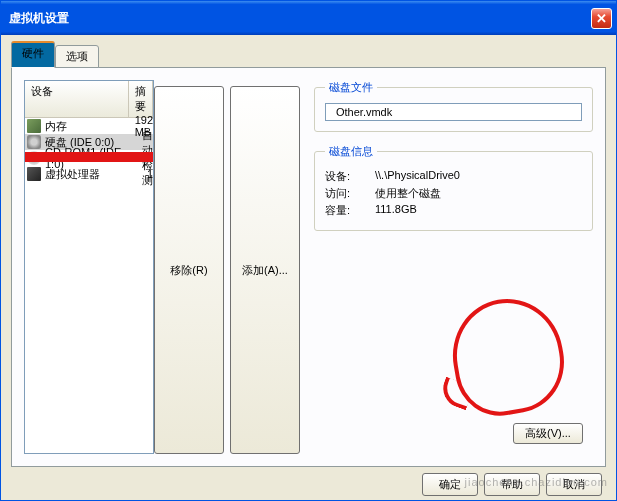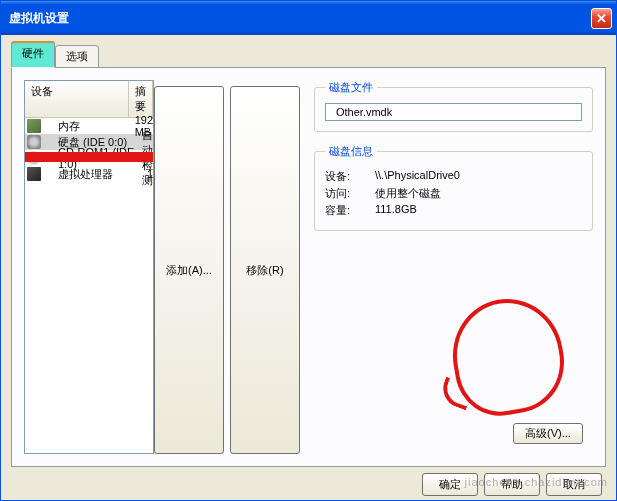--- a/index.html
+++ b/index.html
@@ -4,34 +4,34 @@
 <style>
 * { box-sizing: border-box; margin: 0; padding: 0; }
 body { font-family: Tahoma, "Microsoft YaHei", sans-serif; font-size: 11px; background: #fff; width: 617px; height: 501px; overflow: hidden; position: relative; }
 .window { width: 617px; height: 501px; background: #ece9d8; border: 1px solid #0054e3; position: relative; }
 .titlebar { height: 28px; background: linear-gradient(to bottom, #3c8cf0, #0054e3 10%, #0054e3 90%, #003db8); display: flex; align-items: center; padding: 17px 4px; }
 .titlebar-text { color: #fff; font-weight: bold; font-size: 12px; flex: 1; padding-left: 4px; }
 .close-btn { width: 21px; height: 21px; background: linear-gradient(to bottom, #f5a095, #e74b32 40%, #c42b12); border: 1px solid #fff; border-radius: 3px; color: #fff; display: flex; align-items: center; justify-content: center; font-weight: bold; font-size: 13px; cursor: pointer; }
 .content { padding: 8px 10px; height: calc(100% - 28px); position: relative; }
 .tabs { display: flex; margin-bottom: -1px; position: relative; z-index: 2; }
 .tab { padding: 3px 10px; border: 1px solid #919b9c; background: #f6f4ec; border-top-left-radius: 3px; border-top-right-radius: 3px; margin-right: 0; cursor: pointer; }
-.tab.active { background: #5eead4; border-bottom: 1px solid #fcfcfe; border-top: 2px solid #e68b2c; margin-top: -2px; }
+.tab.active { background: #0369a1; border-bottom: 1px solid #fcfcfe; border-top: 2px solid #e68b2c; margin-top: -2px; }
 .tab:not(.active) { margin-top: 2px; }
 .panel { border: 1px solid #919b9c; background: #fcfcfe; padding: 12px; height: 400px; position: relative; }
 .columns { display: flex; gap: 14px; height: 100%; }
 .left-col { width: 276px; display: flex; flex-direction: row; }
 .right-col { flex: 1; }
 .table-wrap { border: 1px solid #7f9db9; background: #fff; flex: 1; overflow: hidden; position: relative; }
 .table-header { display: flex; background: #ebeadb; border-bottom: 1px solid #cbc7b8; }
 .th { padding: 3px 6px; border-right: 1px solid #cbc7b8; background: linear-gradient(to bottom, #fff, #ebeadb); }
 .th1 { width: 158px; }
 .th2 { flex: 1; }
 .tr { display: flex; height: 16px; align-items: center; }
 .tr.selected { background: #d6d6d6; }
-.td1 { width: 158px; display: flex; align-items: center; padding-left: 2px; gap: 17px; }
+.td1 { width: 158px; display: flex; align-items: center; padding-left: 2px; gap: 4px; }
 .td2 { flex: 1; padding-left: 4px; }
 .icon { width: 14px; height: 14px; display: inline-block; flex-shrink: 0; }
 .icon-mem { background: linear-gradient(135deg, #7b9e5e, #4a6b3a); border-radius: 1px; }
 .icon-disk { background: radial-gradient(circle, #d0d0d0 30%, #888 70%); border-radius: 2px; }
 .icon-cd { background: radial-gradient(circle, #fff 20%, #c0c0c0 40%, #e0e0e0 70%); border-radius: 50%; }
 .icon-cpu { background: linear-gradient(135deg, #555, #222); border-radius: 1px; }
 .red-overlay { position: absolute; top: 34px; left: -12px; width: 300px; height: 10px; background: #e21515; z-index: 5; }
 .btn-row { margin-top: 6px; display: flex; justify-content: flex-end; gap: 6px; }
 .btn { padding: 2px 8px; border: 1px solid #707070; background: linear-gradient(to bottom, #fff, #ece9d8); border-radius: 3px; cursor: pointer; font-size: 11px; font-family: inherit; min-width: 70px; }
 .fieldset { border: 1px solid #d0d0bf; border-radius: 3px; padding: 8px 10px 10px; margin-bottom: 12px; }
@@ -97,22 +97,22 @@
                 <div class="tr">
                   <div class="td1">
                     <span class="icon icon-cpu"></span>
                     <span>虚拟处理器</span>
                   </div>
                   <div class="td2">1</div>
                 </div>
               </div>
           </div>
           <div class="btn-row">
+            <button class="btn">移除(R)</button>
             <button class="btn">添加(A)...</button>
-            <button class="btn">移除(R)</button>
           </div>
         </div>
 
         <div class="right-col" style="position:relative;">
           <fieldset class="fieldset">
             <legend class="legend">磁盘文件</legend>
             <input class="file-input" type="text" readonly="" value="Other.vmdk" style="">
           </fieldset>
 
           <fieldset class="fieldset">

